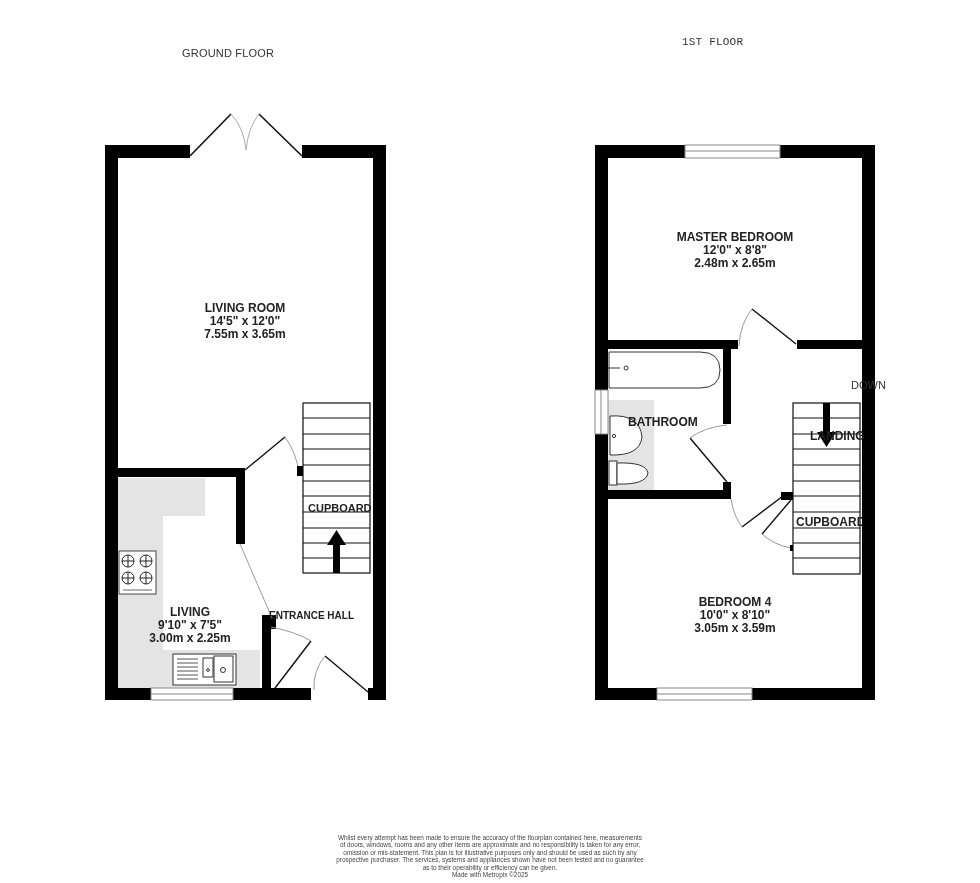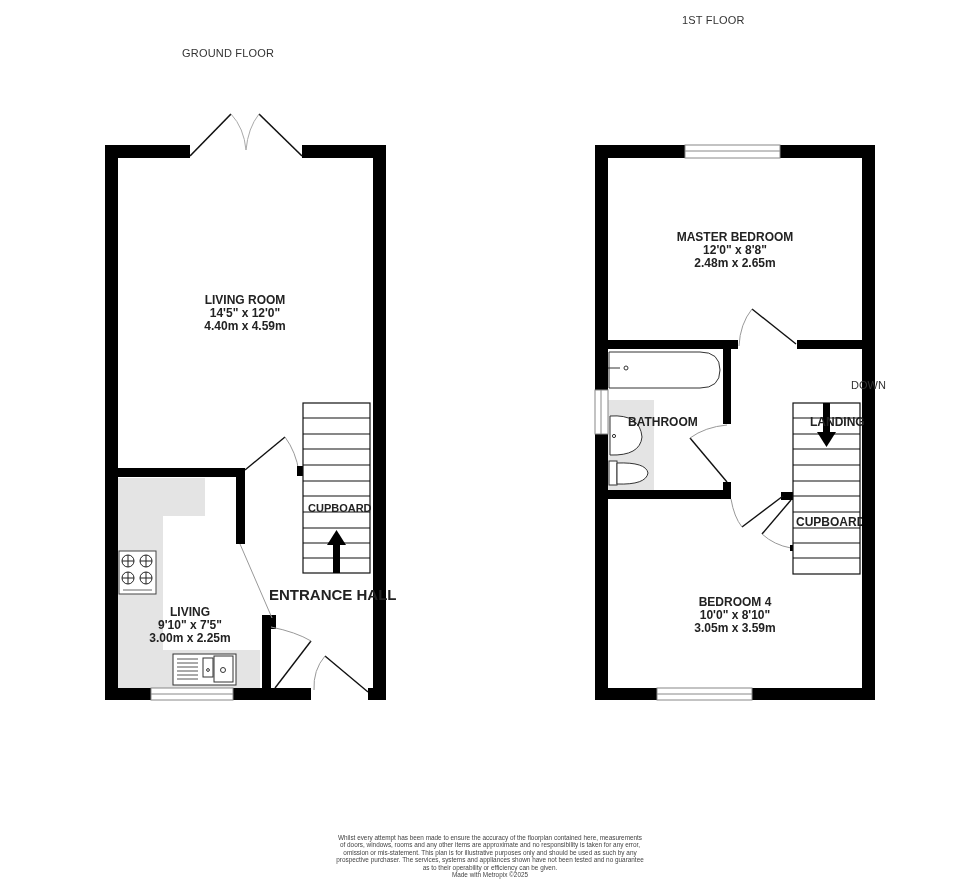--- a/index.html
+++ b/index.html
@@ -229,42 +229,42 @@
       <line x1="793" y1="558" x2="860" y2="558"></line>
     </g>
     <g fill="#000">
       <rect x="823" y="403" width="7" height="30"></rect>
       <polygon points="817,432 836,432 826.5,447"></polygon>
     </g>
   </g>
 </svg>
 
 <div class="floor-title" style="left:182px; top:23px;margin-top:24px;">GROUND FLOOR</div>
-<div class="floor-title" style="left:682px; top:14px;">1ST FLOOR</div>
-
-<div class="room-label" style="left:245px; top:294px;">
+<div class="floor-title" style="left:682px; top:36px;font-family:Liberation Mono, monospace;">1ST FLOOR</div>
+
+<div class="room-label" style="left:245px; top:302px;">
   <span>LIVING ROOM</span>
   <span>14'5"  x 12'0"</span>
-  <span>4.40m  x 4.59m</span>
+  <span>7.55m  x 3.65m</span>
 </div>
 <div class="room-label" style="left:190px; top:606px;">
   <span>LIVING</span>
   <span>9'10"  x 7'5"</span>
   <span>3.00m  x 2.25m</span>
 </div>
-<div class="bold-label" style="left:269px; top:586px; font-size:15px;">ENTRANCE HALL</div>
+<div class="bold-label" style="left:269px; top:610px; font-size:10px;">ENTRANCE HALL</div>
 <div class="bold-label" style="left:308px; top:502px; font-size:11px; width:66px; overflow:hidden;">CUPBOARD</div>
 
 <div class="room-label" style="left:735px; top:231px;">
   <span>MASTER BEDROOM</span>
   <span>12'0"  x 8'8"</span>
   <span>2.48m  x 2.65m</span>
 </div>
 <div class="bold-label" style="left:628px; top:415px;">BATHROOM</div>
-<div class="bold-label" style="left:770px; top:415px;padding-left:40px;">LANDING</div>
+<div class="bold-label" style="left:770px; top:429px;padding-left:40px;">LANDING</div>
 <div class="small-label" style="left:811px; top:379px;">DOWN</div>
 <div class="bold-label" style="left:796px; top:515px; width:66px; overflow:hidden;">CUPBOARD</div>
 <div class="room-label" style="left:735px; top:596px;">
   <span>BEDROOM 4</span>
   <span>10'0"  x 8'10"</span>
   <span>3.05m  x 3.59m</span>
 </div>
 
 <div class="disclaimer">
   <span>Whilst every attempt has been made to ensure the accuracy of the floorplan contained here, measurements</span>

